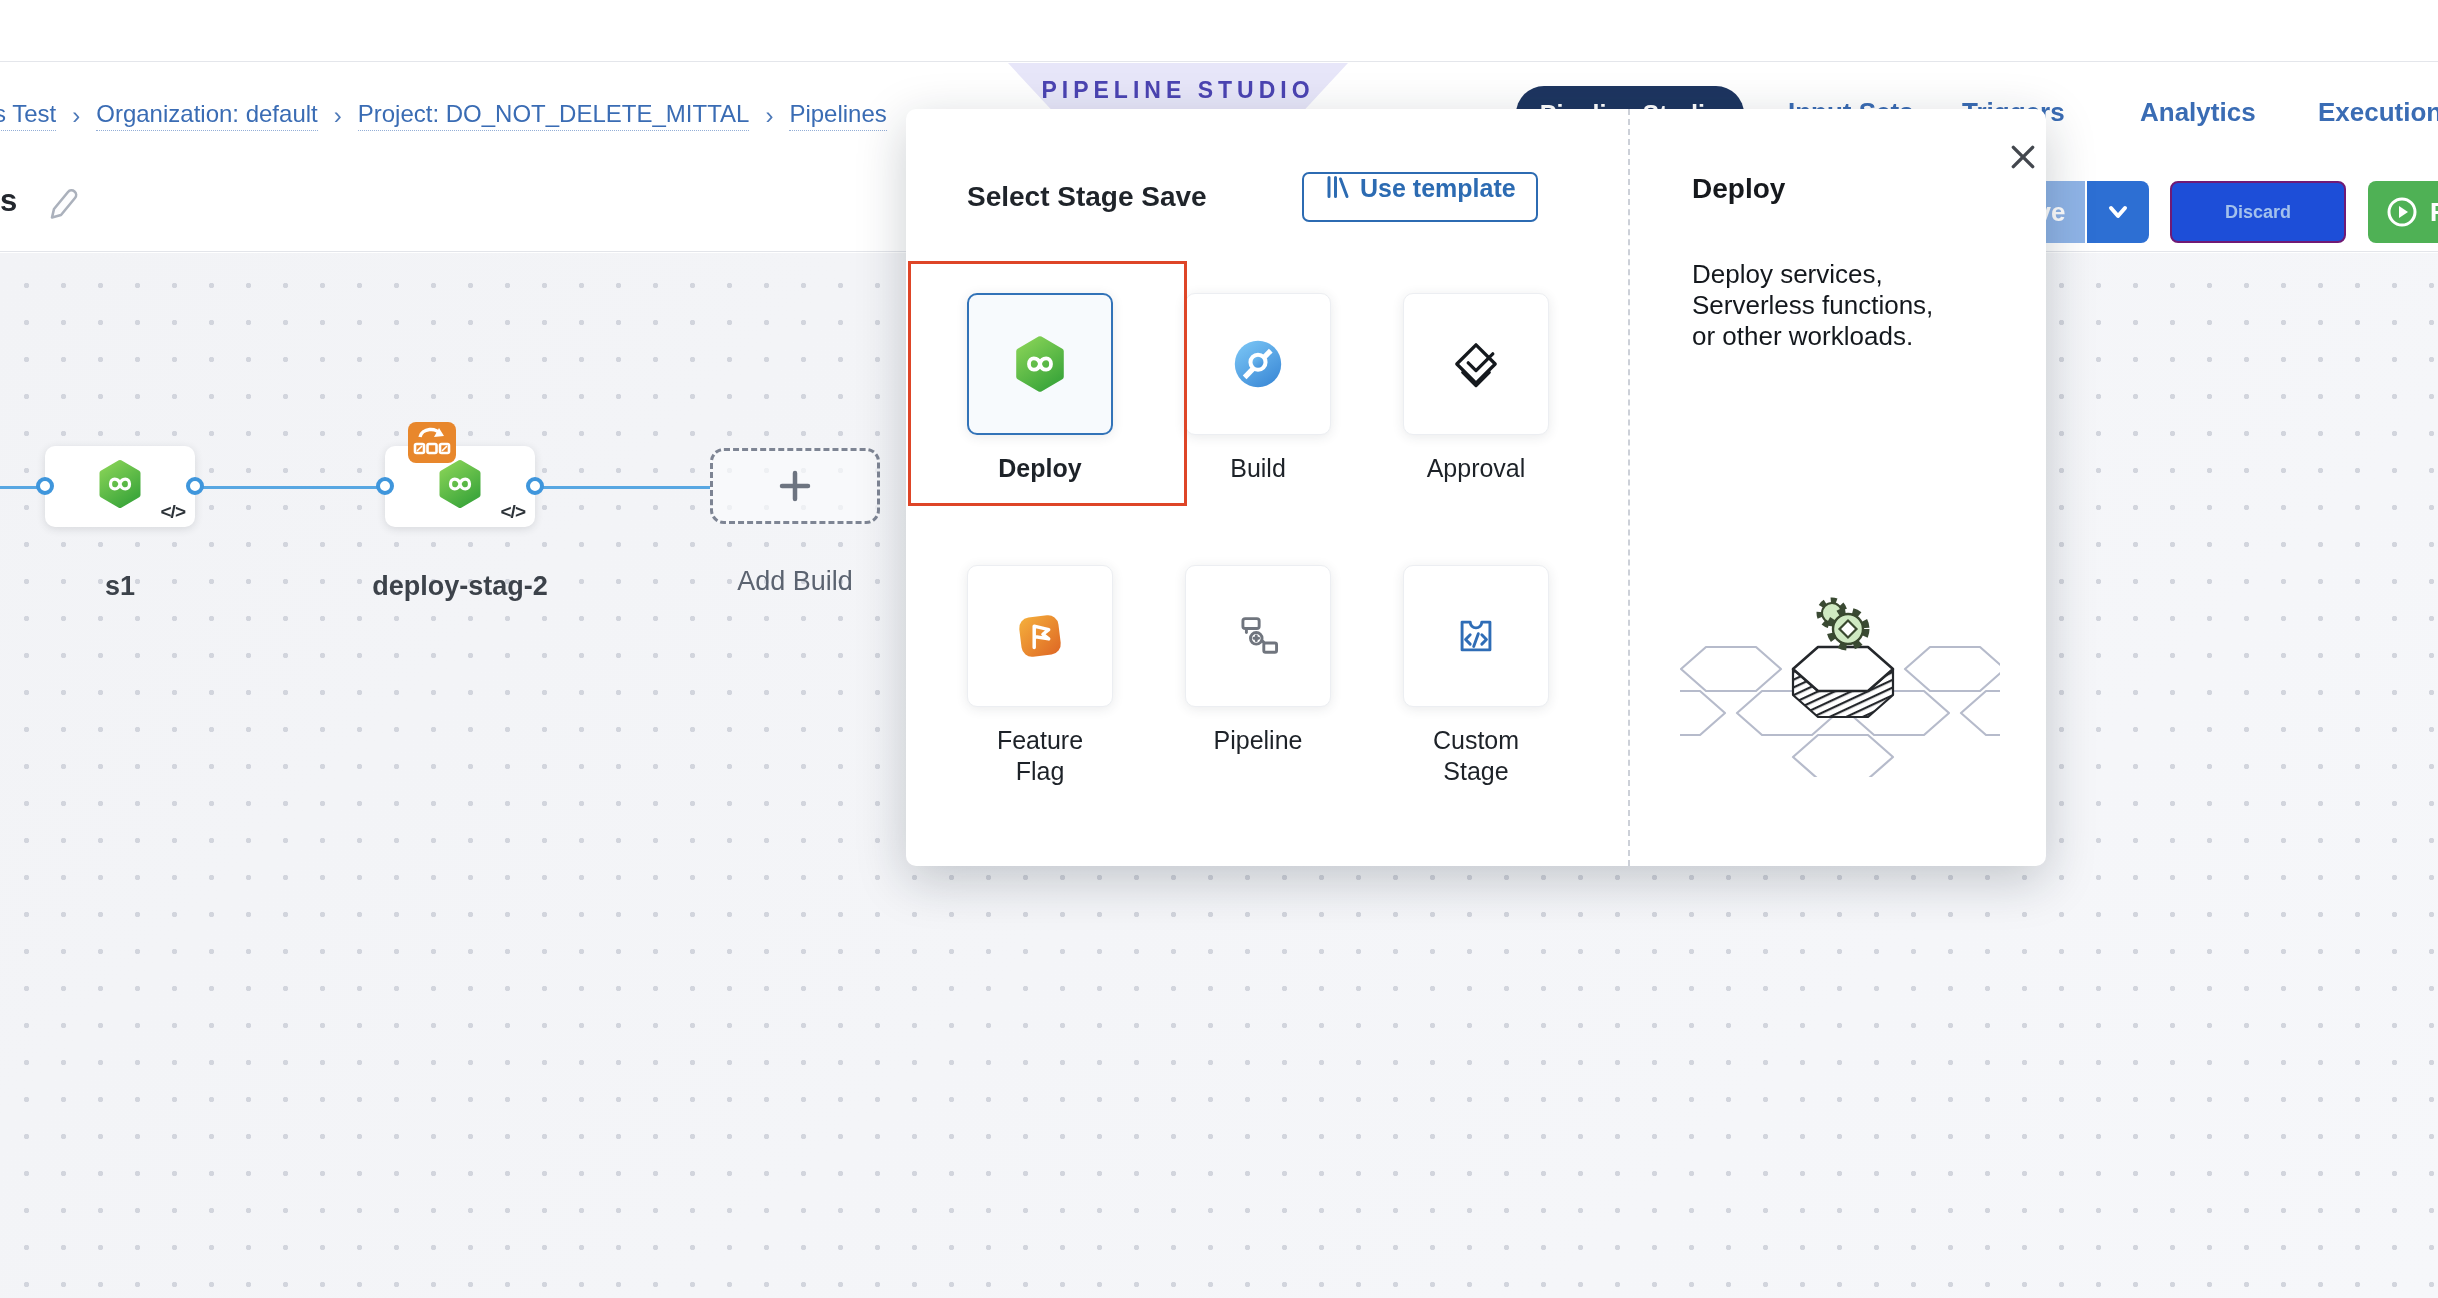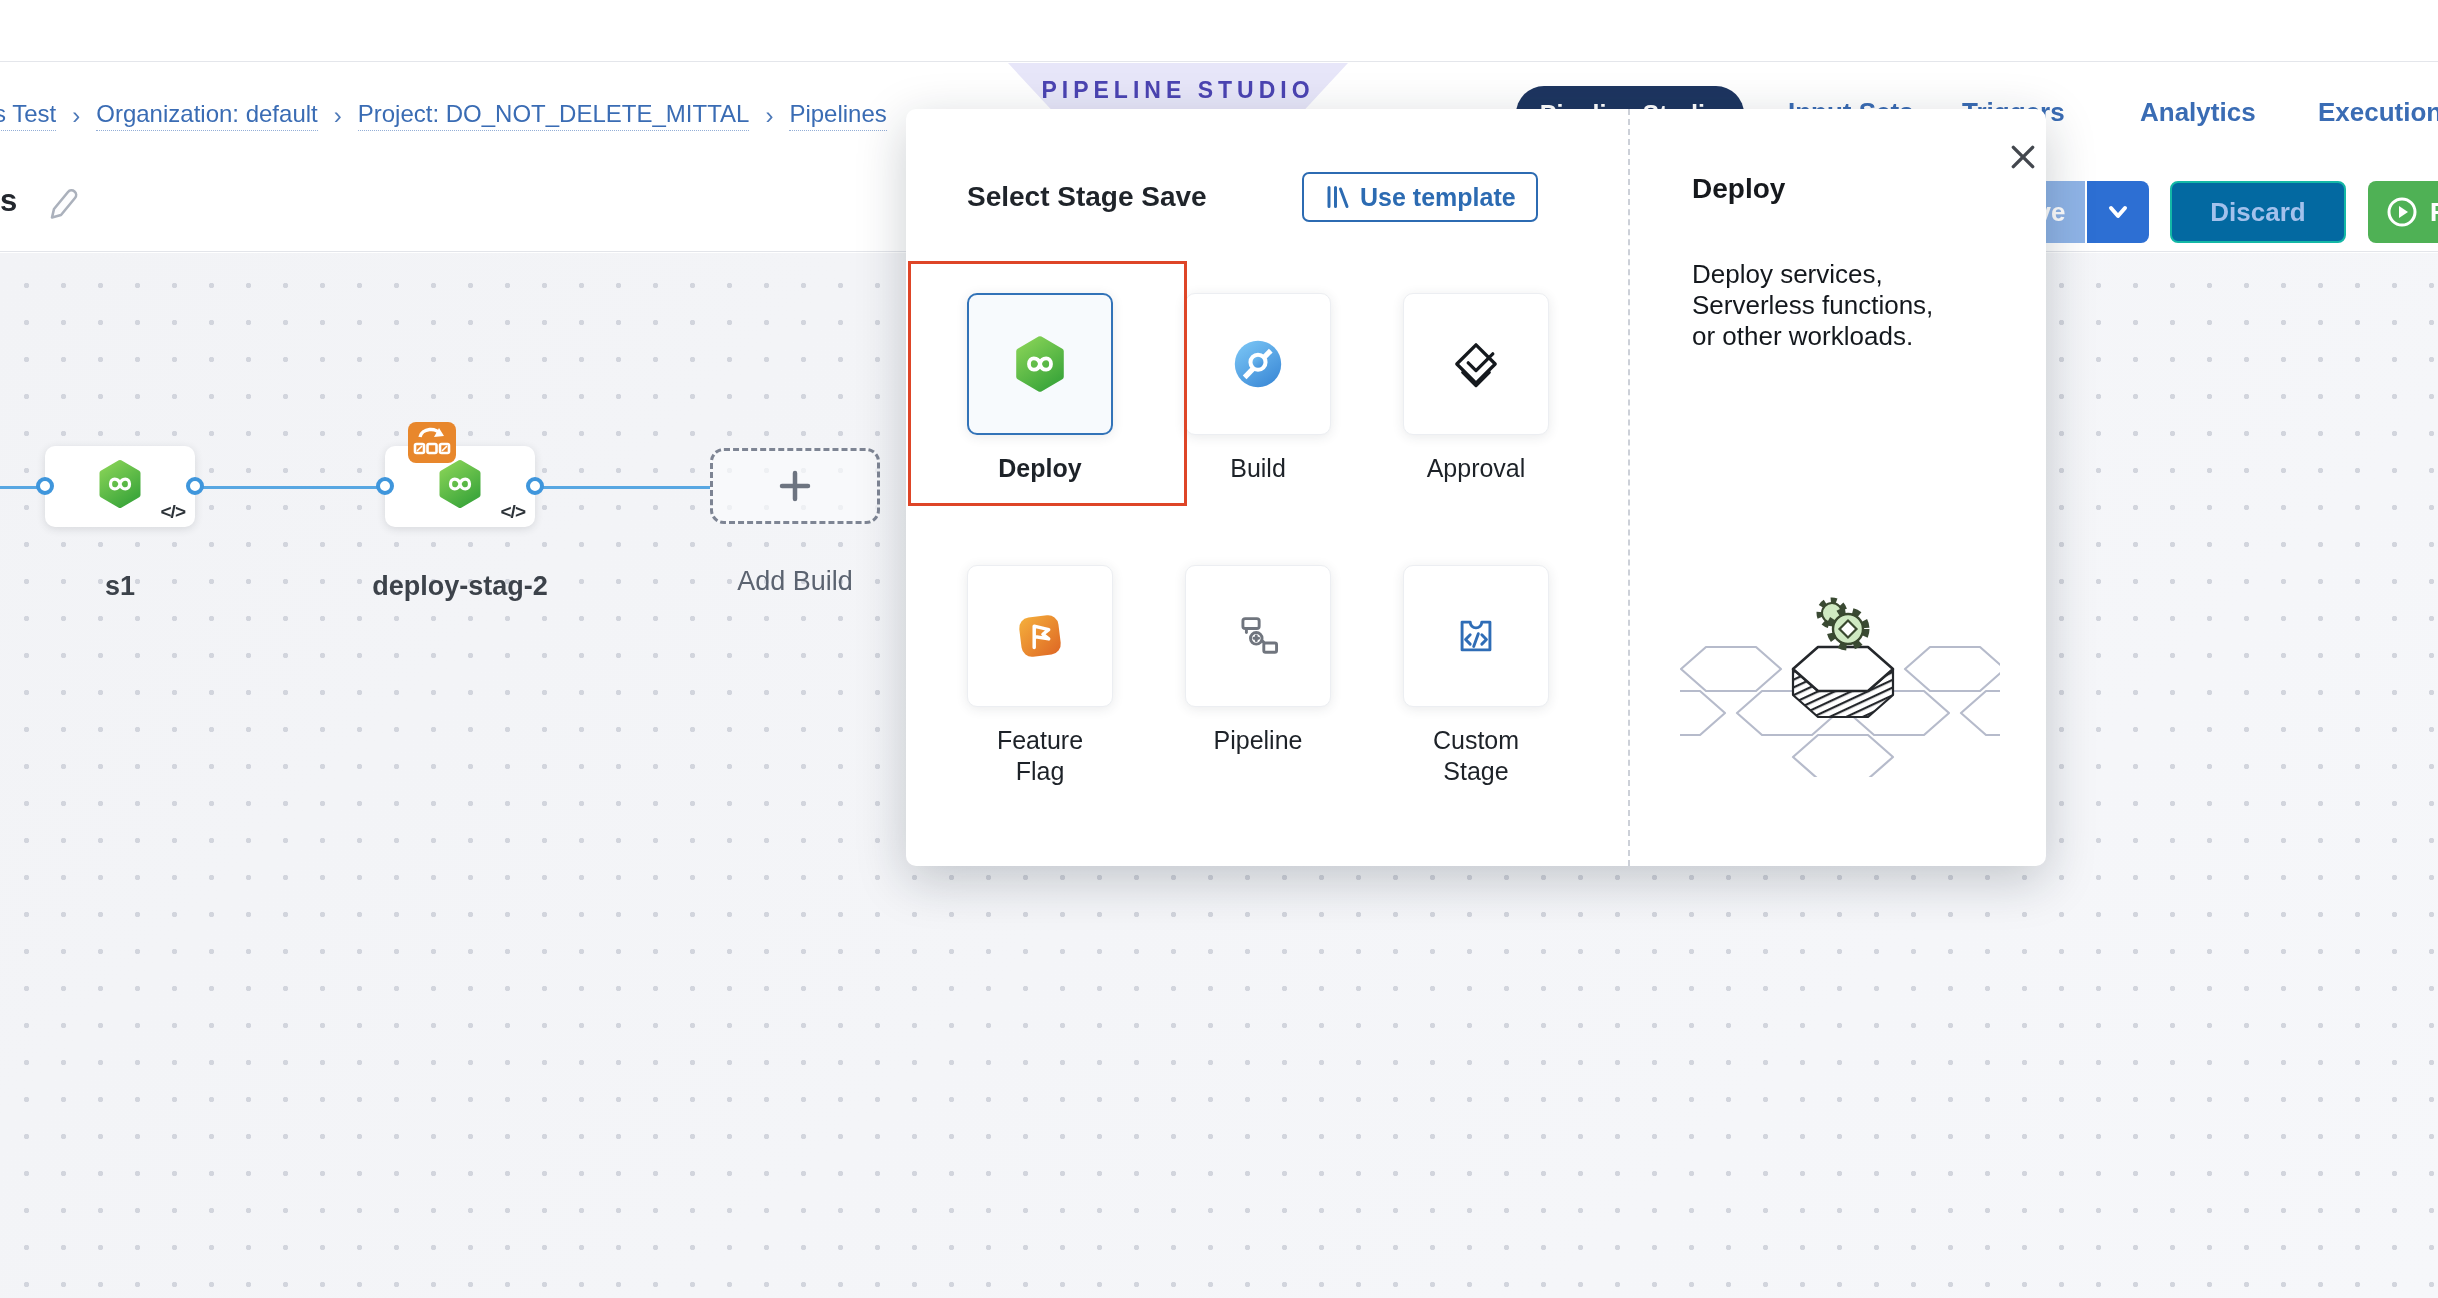--- a/index.html
+++ b/index.html
@@ -21,22 +21,22 @@
   .nav-pill { position:absolute; left:1516px; top:86px; width:228px; height:56px; border-radius:28px; background:#1d3560;
     color:#fff; font-size:25px; font-weight:600; display:flex; align-items:center; justify-content:center; z-index:11; }
   .nav-item { position:absolute; top:97px; font-size:26px; font-weight:600; color:#3a6cb4; white-space:nowrap; z-index:11; cursor:pointer; }
   .nav-inputsets { left:1788px; } .nav-triggers { left:1962px; } .nav-analytics { left:2140px; } .nav-execution { left:2318px; }
   .pipe-title { position:absolute; left:0px; top:183px; font-size:31px; font-weight:bold; color:#23272e; z-index:11; }
   .pencil { position:absolute; left:42px; top:180px; width:42px; height:42px; z-index:11; cursor:pointer; }
   .save-split { position:absolute; left:1985px; top:181px; height:62px; display:flex; border-radius:8px; overflow:hidden; z-index:11; }
   .save-main { width:100px; background:#8fb4e7; color:#fff; font-size:26px; font-weight:600; display:flex; align-items:center; justify-content:center; }
   .save-divider { width:2px; background:rgba(255,255,255,.9); }
   .save-caret { width:62px; background:#2d6fd3; display:flex; align-items:center; justify-content:center; }
-  .discard-btn { position:absolute; left:2170px; top:181px; width:176px; height:62px; background:#0369a1; border:2px solid #14b8a6;
-    border-radius:8px; color:#a3c1ec; font-size:26px; font-weight:700; display:flex; align-items:center; justify-content:center; z-index:11; }
+  .discard-btn { position:absolute; left:2170px; top:181px; width:176px; height:62px; background:#1d4ed8; border:2px solid #701a75;
+    border-radius:8px; color:#a3c1ec; font-size:18px; font-weight:700; display:flex; align-items:center; justify-content:center; z-index:11; }
   .run-btn { position:absolute; left:2368px; top:181px; width:190px; height:62px; background:#4fb155; border-radius:8px;
     color:#fff; font-size:26px; font-weight:700; display:flex; align-items:center; gap:10px; padding-left:16px; z-index:11; }
   
   .canvas { position:absolute; left:0; top:253px; width:2438px; height:1045px;
     background:linear-gradient(135deg,#f2f3f6,#f6f7fa);
     background-color:#f3f4f7; z-index:1; }
   .canvas .dots { position:absolute; inset:0;
     background-image:radial-gradient(circle,#d2d5dd 2.4px,transparent 3px);
     background-size:37px 37px; background-position:8px 14px; }
   .edge { position:absolute; height:3px; background:#58a7e2; top:233px; }
@@ -50,21 +50,21 @@
   .add-stage { position:absolute; left:710px; top:195px; width:170px; height:76px; border:3px dashed #7e8594; border-radius:14px;
     background:rgba(250,251,252,.7); display:flex; align-items:center; justify-content:center; cursor:pointer; }
   .add-label { position:absolute; left:710px; top:313px; width:170px; text-align:center; font-size:27px; color:#5b6370; }
   
   .modal { position:absolute; left:906px; top:109px; width:1140px; height:757px; background:#fff; border-radius:10px;
     box-shadow:0 14px 50px rgba(20,30,45,.22); z-index:50; display:flex; }
   .modal-left { position:relative; width:722px; height:100%; }
   .modal-right { position:relative; width:418px; height:100%; border-left:2px dashed #ccd0d8; }
   .modal-title { position:absolute; left:61px; top:72px; font-size:28px; font-weight:bold; color:#1f242a; }
   .use-template { position:absolute; left:396px; top:63px; height:50px; padding:0 20px; border:2px solid #2c6bb2; border-radius:7px;
-    color:#2c6bb2; font-size:25px; font-weight:600; display:flex; align-items:center; gap:10px; background:#fff; cursor:pointer; }
+    color:#2c6bb2; font-size:25px; font-weight:600; display:flex; gap:10px; background:#fff; cursor:pointer; }
   .close-x { position:absolute; right:1px; top:26px; width:44px; height:44px; display:flex; align-items:center; justify-content:center; cursor:pointer; }
   .opt-card { position:absolute; width:146px; height:142px; background:#fff; border:1px solid #eceef2; border-radius:10px;
     box-shadow:0 2px 12px rgba(35,45,60,.10); display:flex; align-items:center; justify-content:center; cursor:pointer; }
   .opt-card.selected { border:2px solid #3273b8; background:#f7fafd; }
   .opt-label { position:absolute; width:218px; text-align:center; font-size:25px; color:#1d2228; line-height:31px; }
   .opt-label .inner { max-width:130px; margin:0 auto; }
   .opt-label.selected { font-weight:bold; }
   .c0 { left:61px; } .c1 { left:279px; } .c2 { left:497px; }
   .r0 { top:184px; } .r1 { top:456px; }
   .l0 { top:344px; } .l1 { top:616px; }

